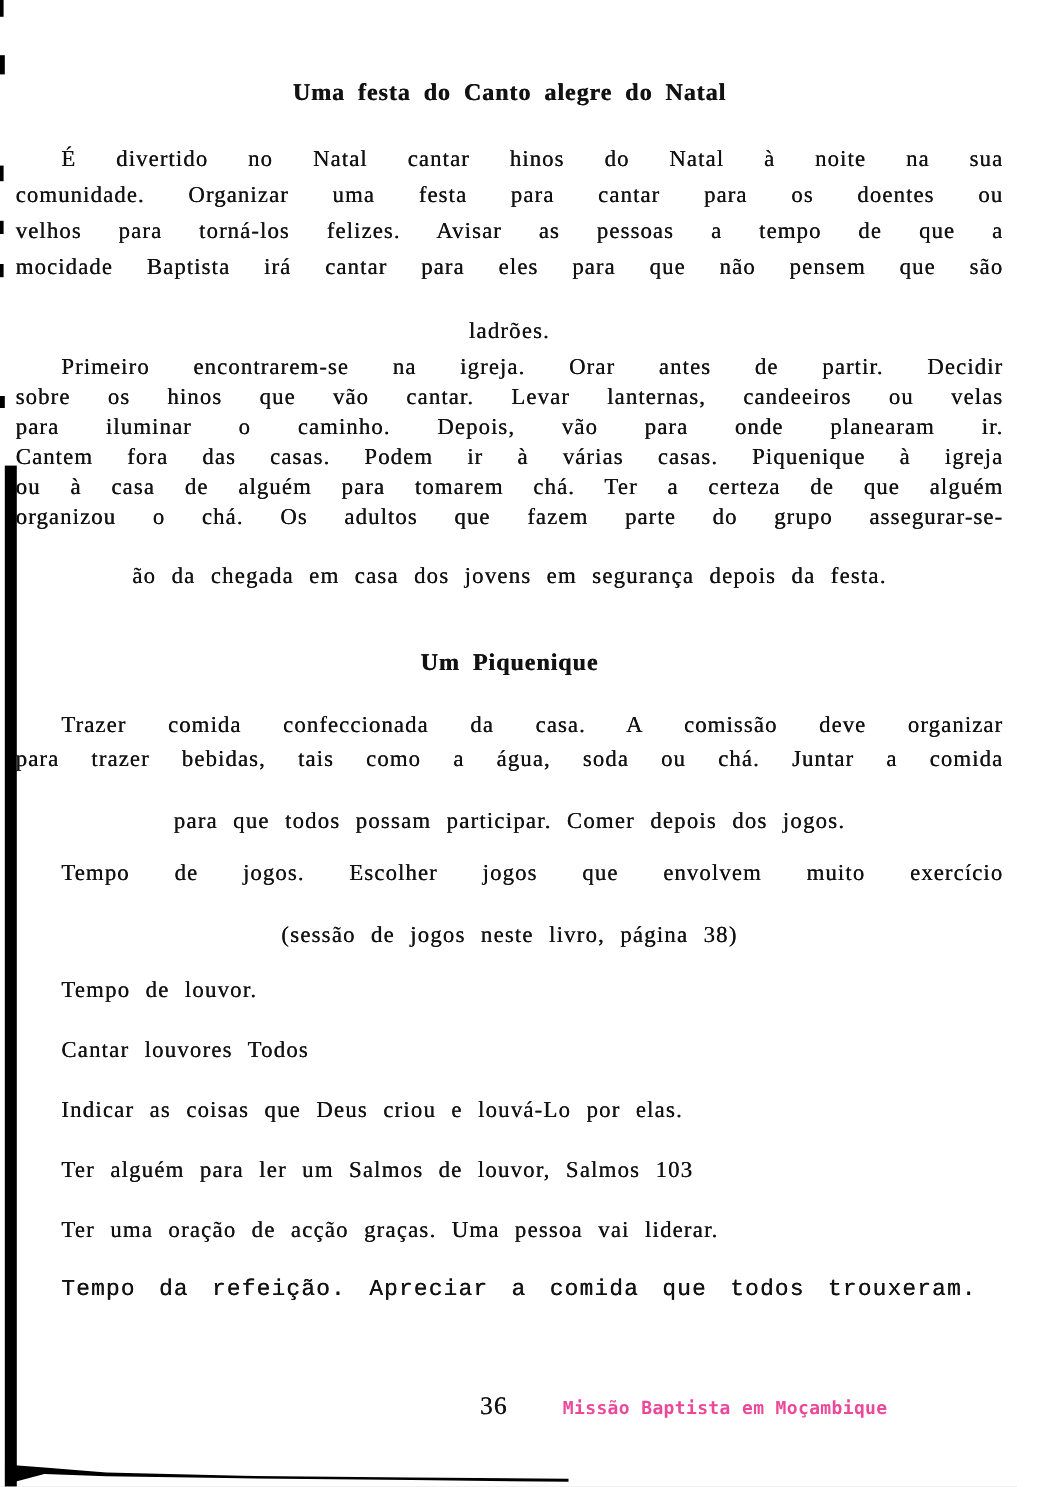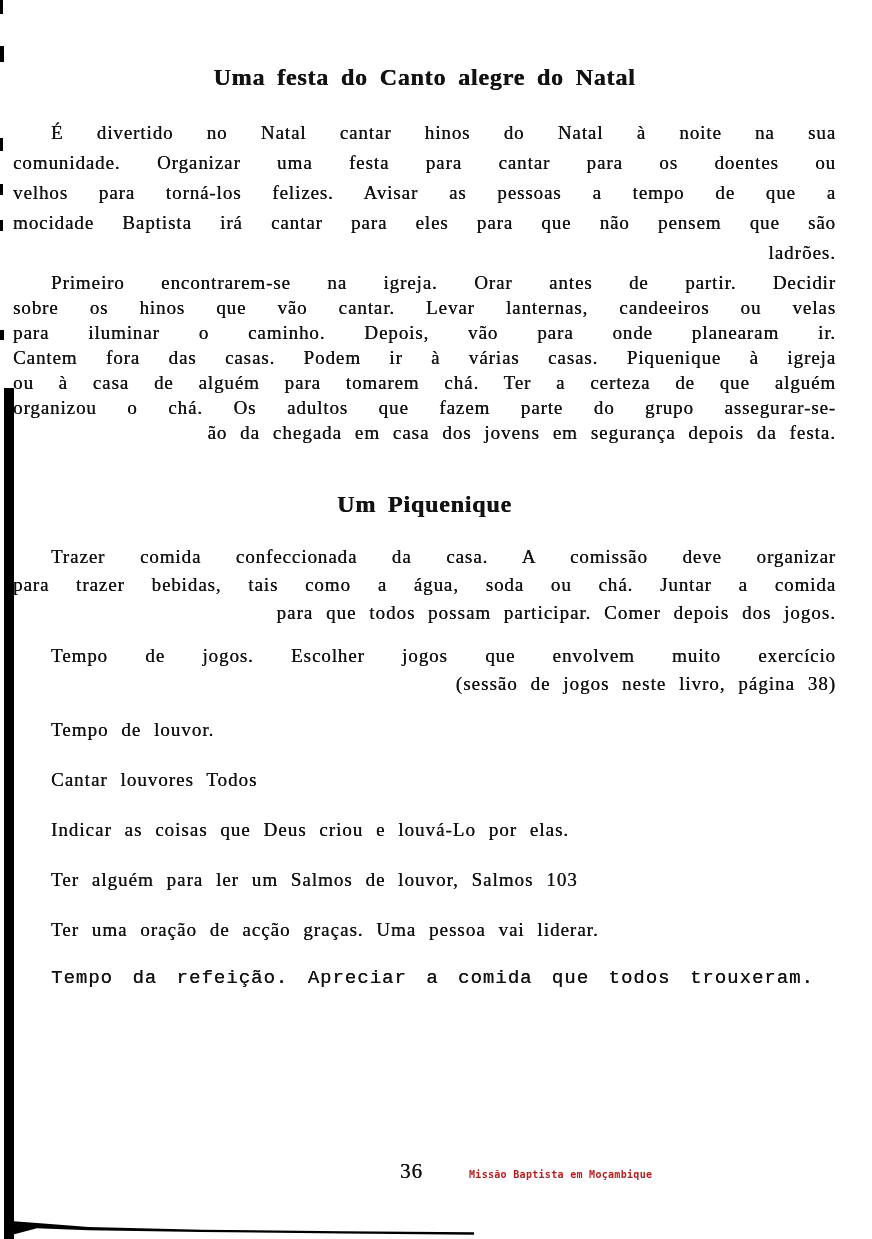--- a/index.html
+++ b/index.html
@@ -13,42 +13,42 @@
     font-family: "Liberation Serif", serif;
     color: #121212;
   }
   .content {
     position: absolute;
     left: 13px;
     right: 36px;
     top: 0;
   }
   .heading {
-    font-size: 24px;
+    font-size: 20px;
     font-weight: bold;
     text-align: center;
     letter-spacing: 0.8px;
     word-spacing: 5px;
     line-height: 26px;
     margin: 0;
     text-shadow: 0.4px 0 0 currentColor;
   }
   .h-carol   { margin-top: 64px; }
   .h-picnic  { margin-top: 46px; }
   .para { margin: 0; }
   .ln {
     font-size: 19px;
     line-height: 28px;
     letter-spacing: 0.9px;
     word-spacing: 4px;
     text-shadow: 0.25px 0 0 currentColor;
     white-space: normal;
   }
   .ln.j    { text-align: justify; text-align-last: justify; }
-  .ln.last { text-align: right; word-spacing: 7px; letter-spacing: 1px; }
+  .ln.last { text-align: center; word-spacing: 7px; letter-spacing: 1px; margin-top: 24px; }
   .ln.first{ text-indent: 38px; }
   .p-carol1 { margin-top: 28px; }
   .p-carol1 .ln { line-height: 30px; }
   .p-carol2 { margin-top: 2px; }
   .p-carol2 .ln { line-height: 25px; }
   .p-picnic1 { margin-top: 26px; }
   .p-picnic2 { margin-top: 15px; }
   .single { margin-top: 22px; }
   .single .ln { text-indent: 38px; word-spacing: 7px; letter-spacing: 1px; }
   .single.s-louvor   { margin-top: 18px; }
@@ -62,24 +62,24 @@
   }
   .page-number {
     font-family: "Liberation Serif", serif;
     font-size: 21px;
     letter-spacing: 1px;
     text-shadow: 0.3px 0 0 currentColor;
   }
   .imprint {
     margin-left: 46px;
     font-family: "DejaVu Sans Mono", monospace;
-    font-size: 10px;
+    font-size: 15px;
     font-weight: bold;
     letter-spacing: 0.3px;
-    color: #b91c1c;
+    color: #ec4899;
   }
   
   .art { position: absolute; background: #000; }
   .left-bar      { left: 4px; top: 388px; width: 10px; height: 851px; }
   .tick-1 { left: 0; top: 0;    width: 3px; height: 14px; }
   .tick-2 { left: 0; top: 46px; width: 4px; height: 16px; }
   .tick-3 { left: 0; top: 138px; width: 3px; height: 13px; }
   .tick-4 { left: 0; top: 184px; width: 3px; height: 11px; }
   .tick-5 { left: 0; top: 220px; width: 3px; height: 11px; }
   .tick-6 { left: 0; top: 330px; width: 4px; height: 10px; }

